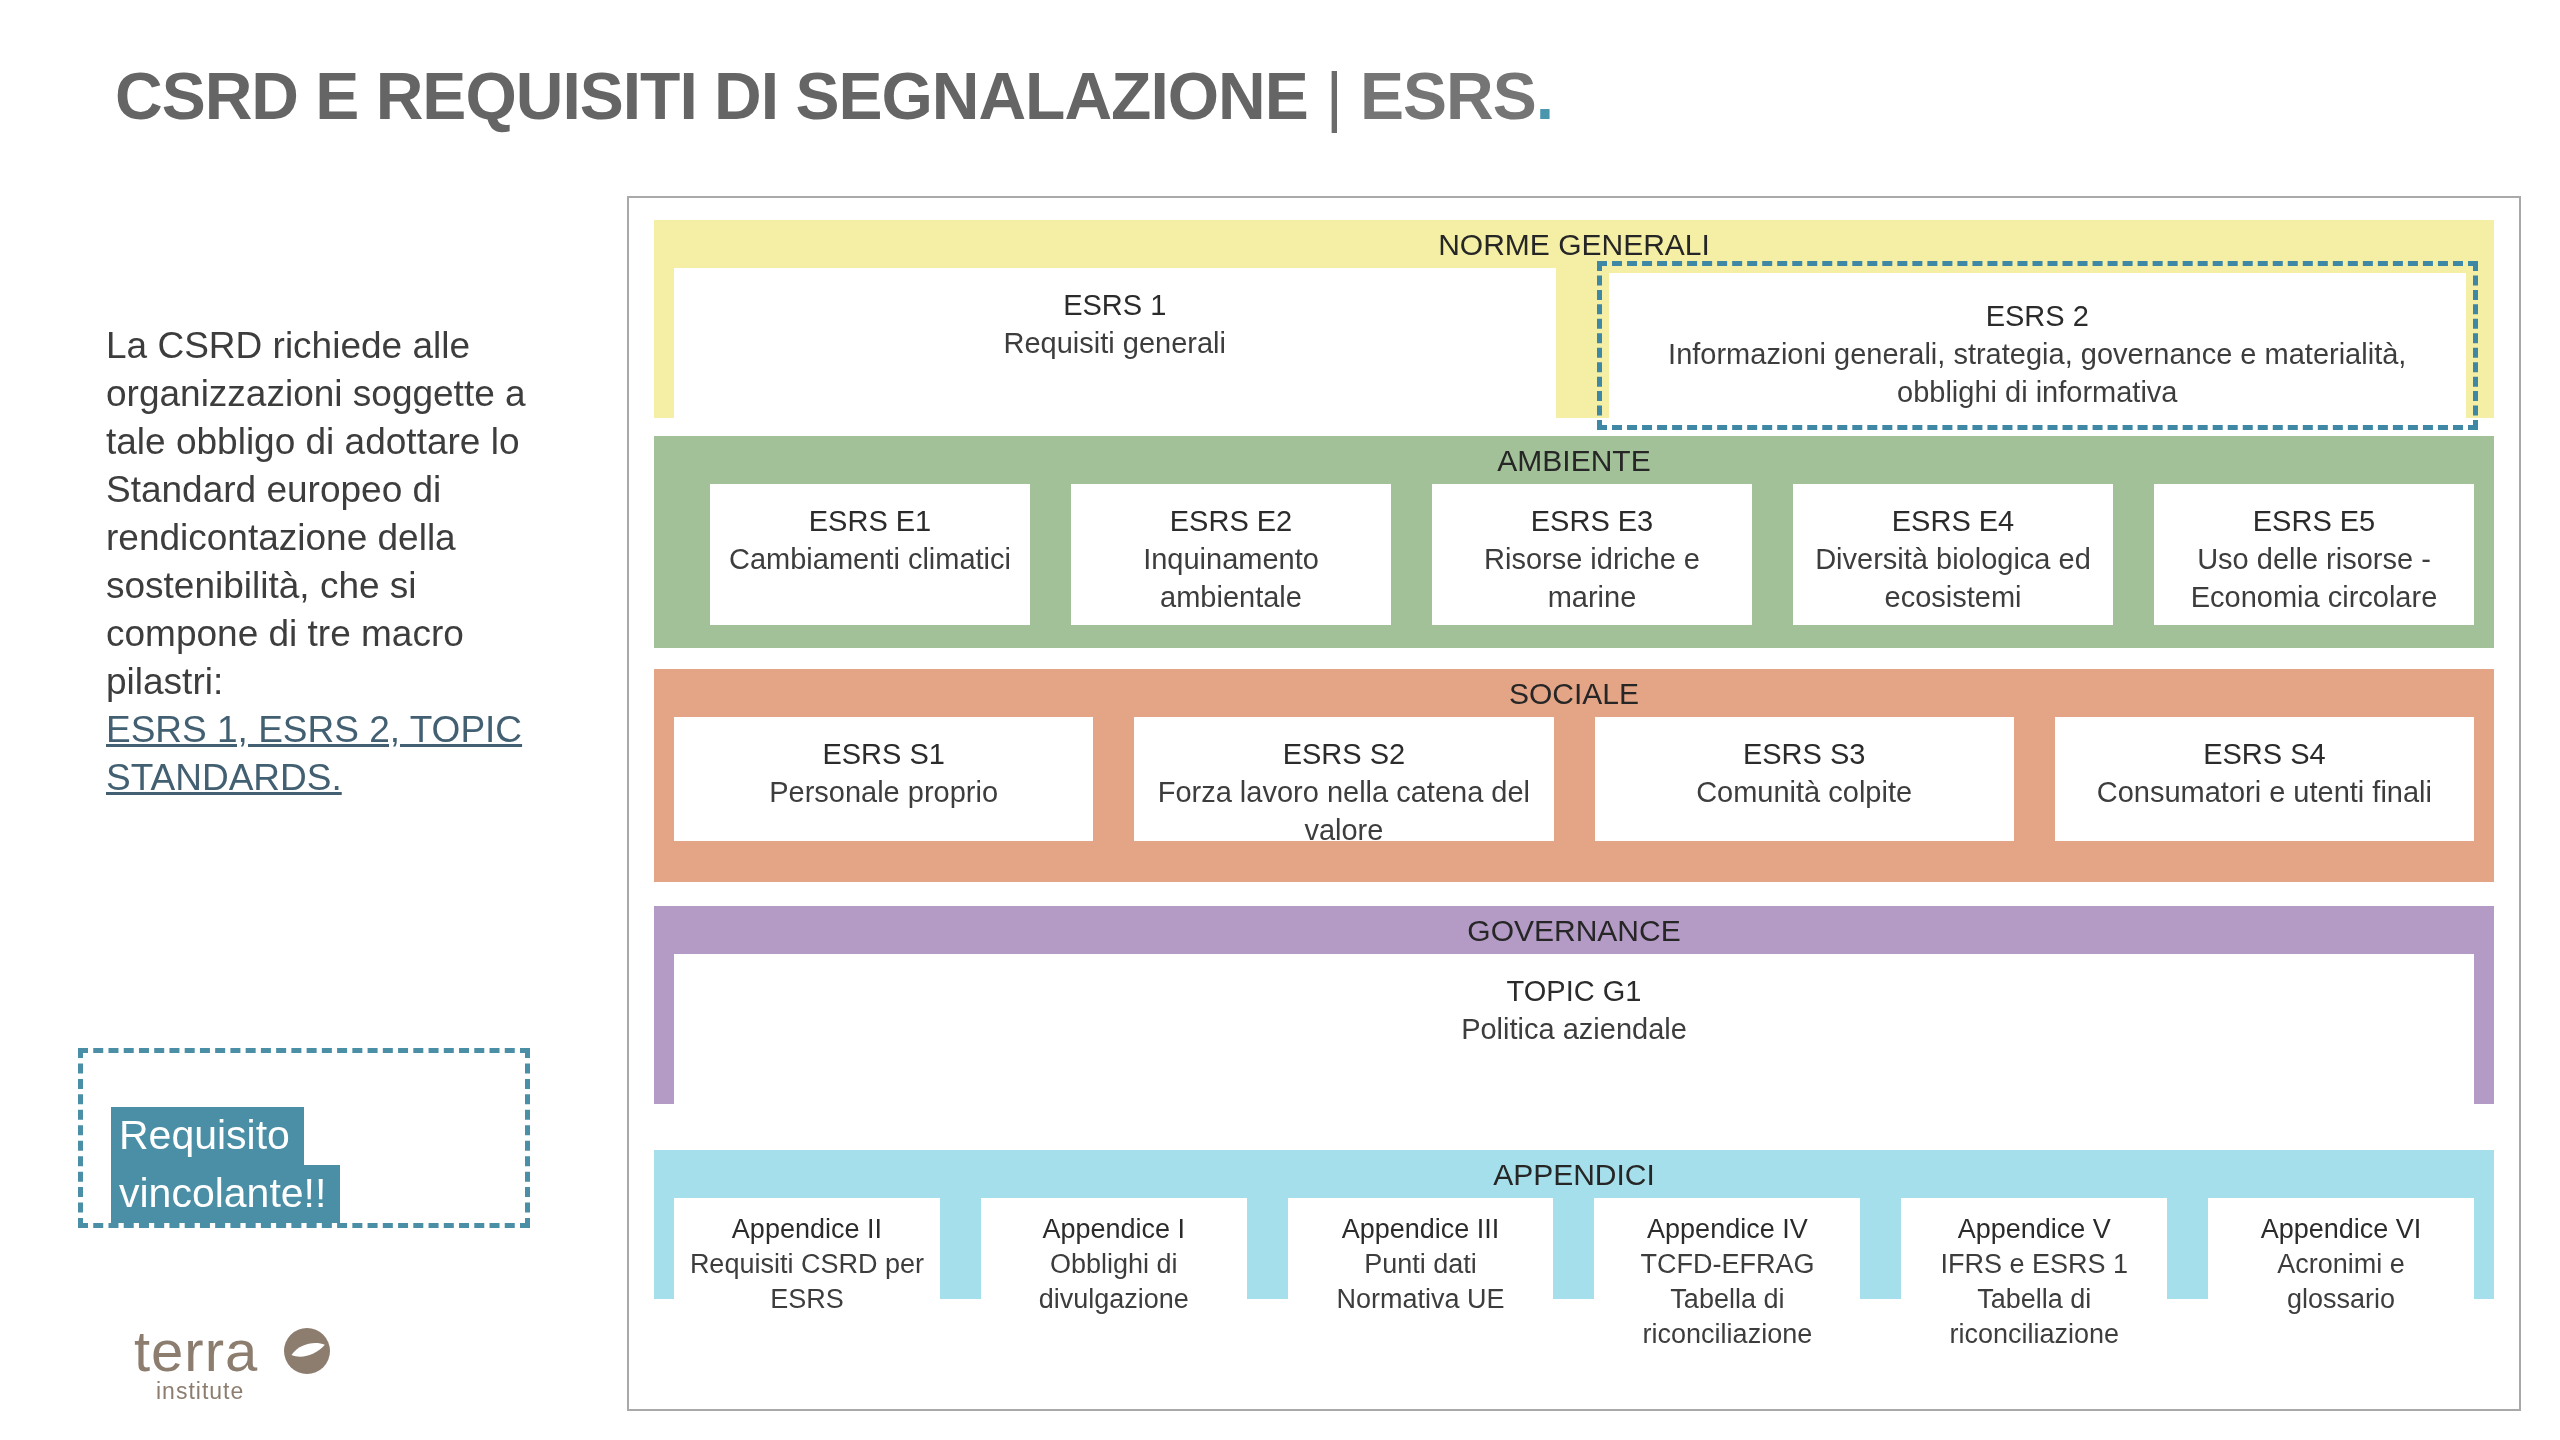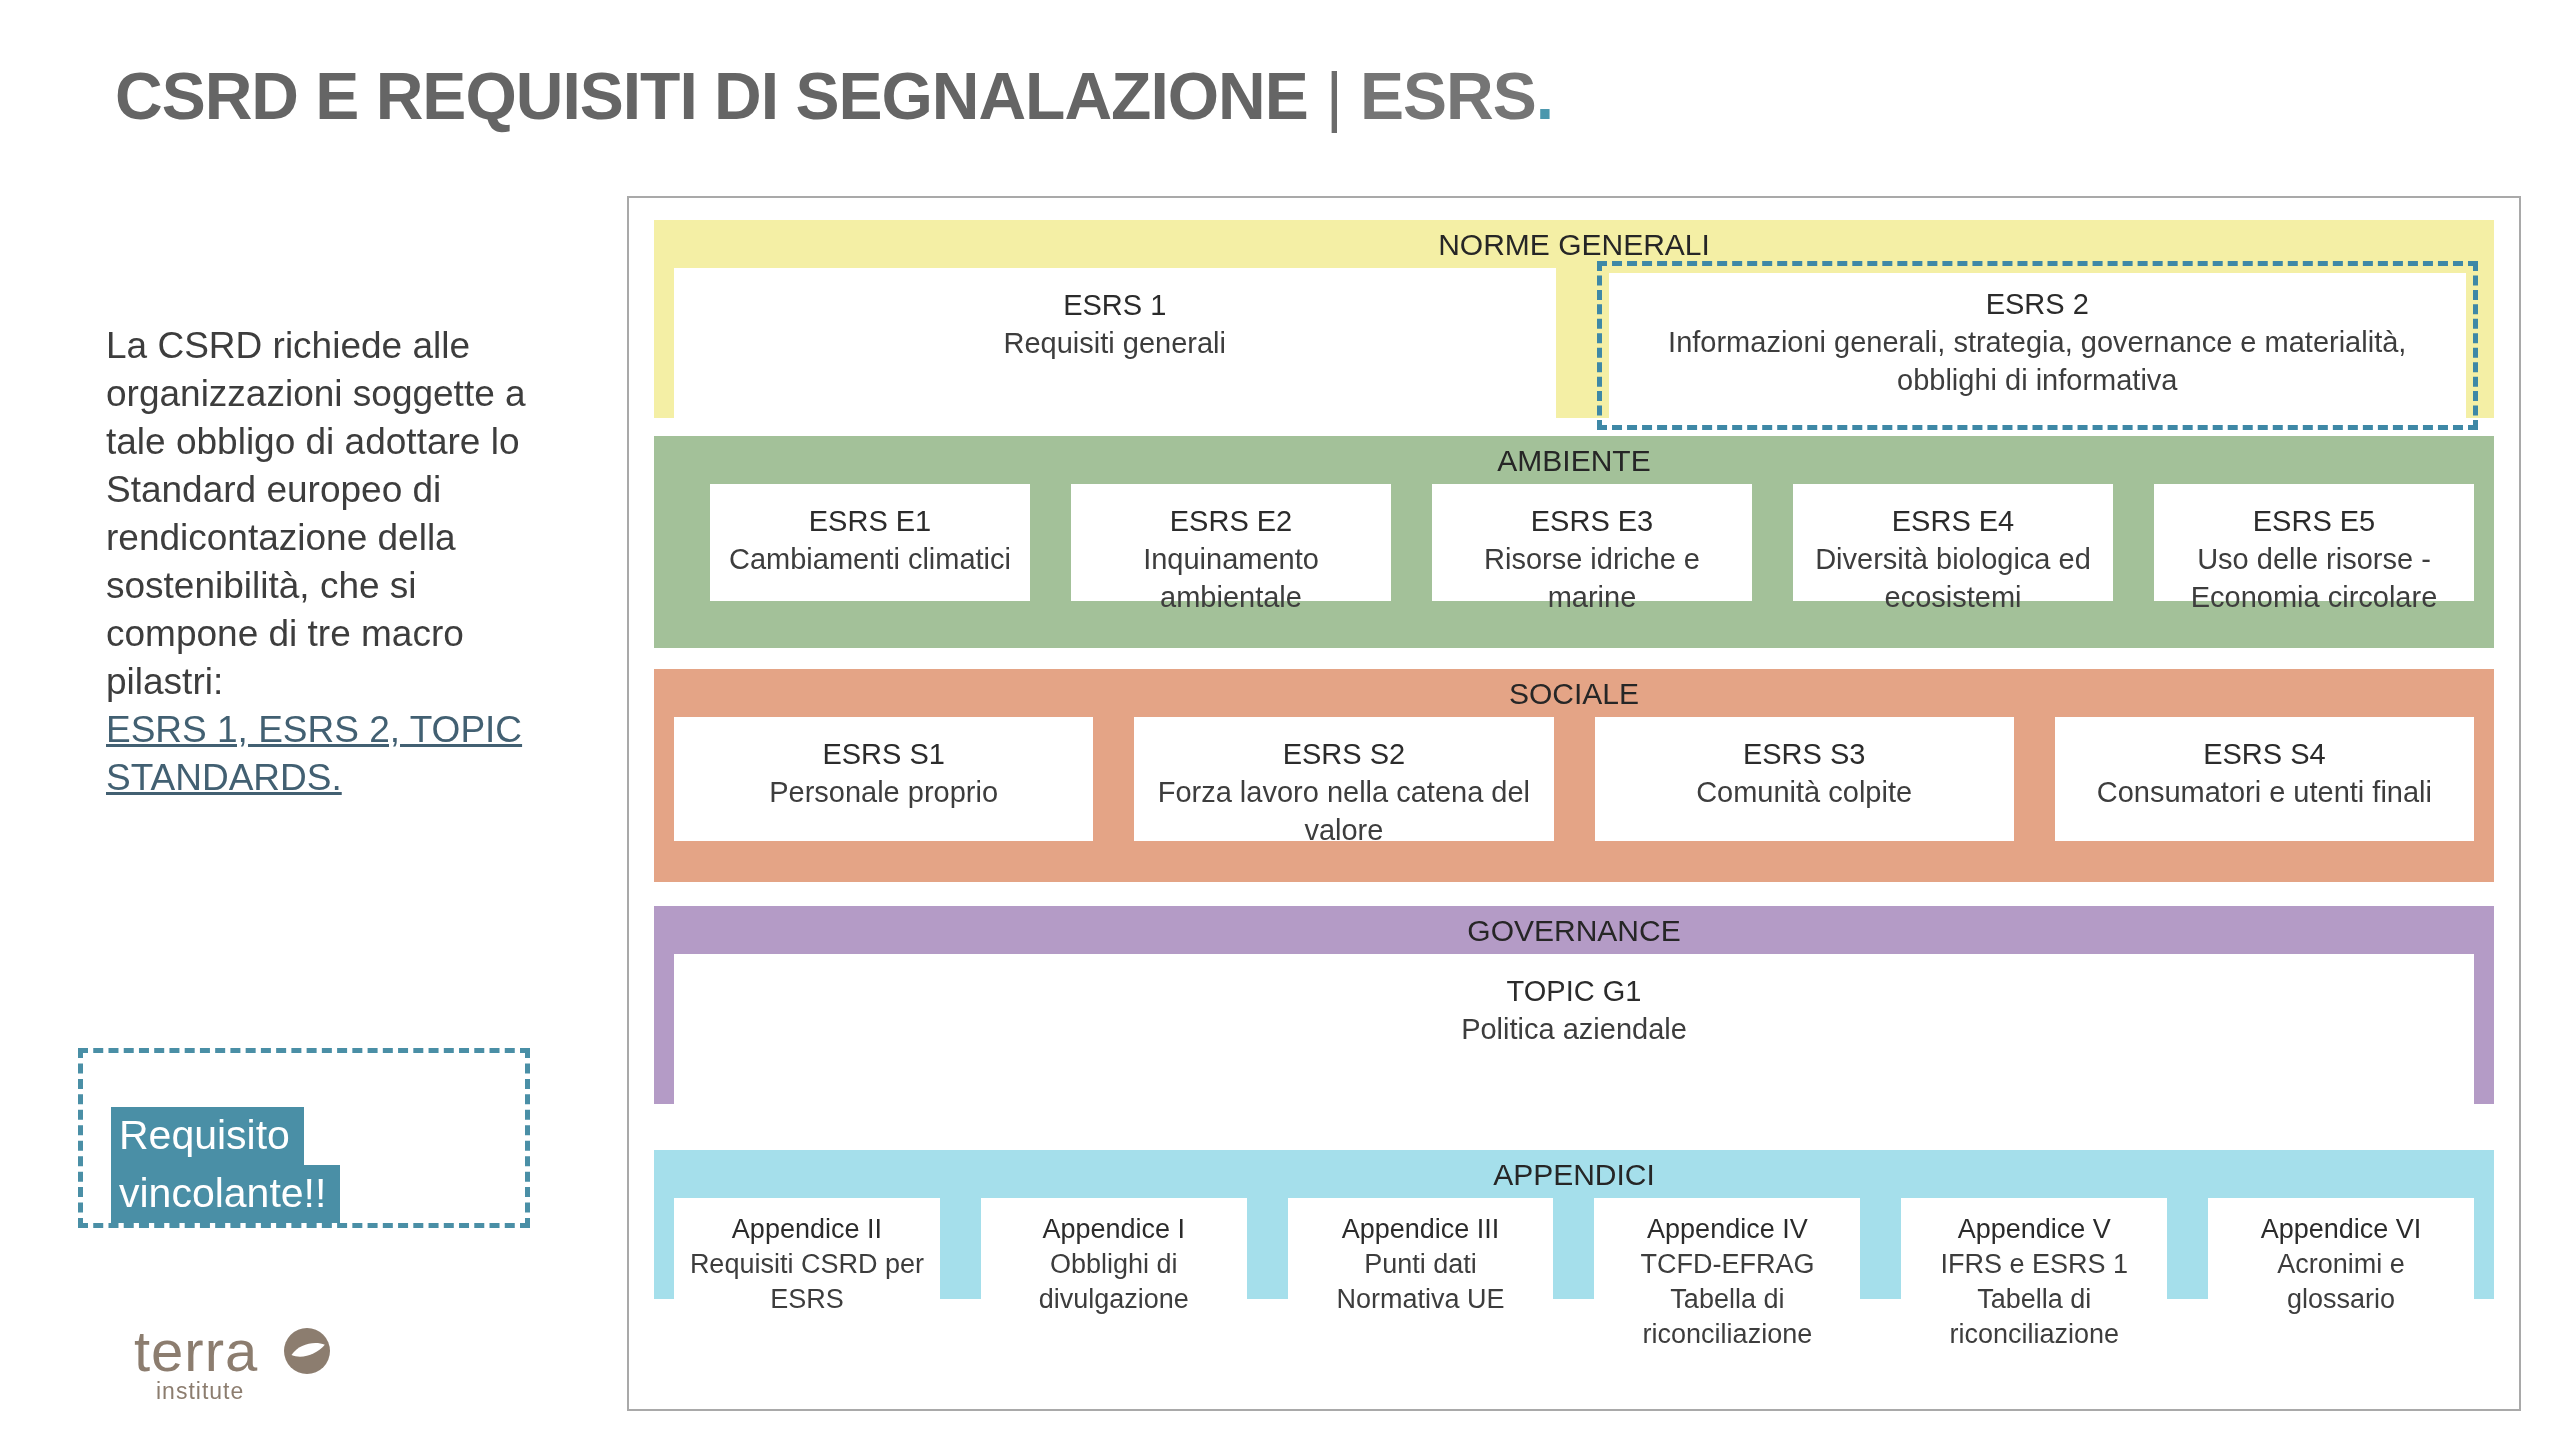--- a/index.html
+++ b/index.html
@@ -58,35 +58,35 @@
   .card{
     background:#ffffff;flex:1;text-align:center;box-sizing:border-box;
     padding:18px 12px 0;overflow:visible;
   }
   .card-title{font-size:29px;line-height:38px;color:#2b2b2b;}
   .card-sub{font-size:29px;line-height:38px;color:#3d3d3d;}
 
   .band.norme{height:198px;}
   .band.norme .band-row{height:152px;}
   .band.ambiente{height:212px;margin-top:18px;}
-  .band.ambiente .band-row{height:117px;padding-left:36px;}
+  .band.ambiente .band-row{height:141px;padding-left:36px;}
   .band.sociale{height:213px;margin-top:21px;}
   .band.sociale .band-row{height:124px;}
   .band.governance{height:198px;margin-top:24px;}
   .band.governance .band-row{height:150px;}
   .band.appendici{height:149px;margin-top:46px;}
   .band.appendici .band-row{height:142px;}
   .band.appendici .card-title,.band.appendici .card-sub{font-size:27px;line-height:35px;}
   .band.appendici .card{padding-top:14px;}
 
   .dashed-wrap{
     flex:1;border:5px dashed #3e88a6;box-sizing:border-box;
     padding:7px;display:flex;margin:-7px -4px -10px 0;
   }
-  .dashed-wrap .card{flex:1;padding-top:12px;text-align:center;}
+  .dashed-wrap .card{flex:1;padding-top:24px;text-align:center;}
 </style>
 </head>
 <body>
 
 <h1 class="slide-title"><span>CSRD E REQUISITI DI SEGNALAZIONE</span><span class="divider">|</span><span class="esrs">ESRS</span><span class="dot">.</span></h1>
 
 <div class="intro">
   <span class="pline">La CSRD richiede alle</span>
   <span class="pline">organizzazioni soggette a</span>
   <span class="pline">tale obbligo di adottare lo</span>

